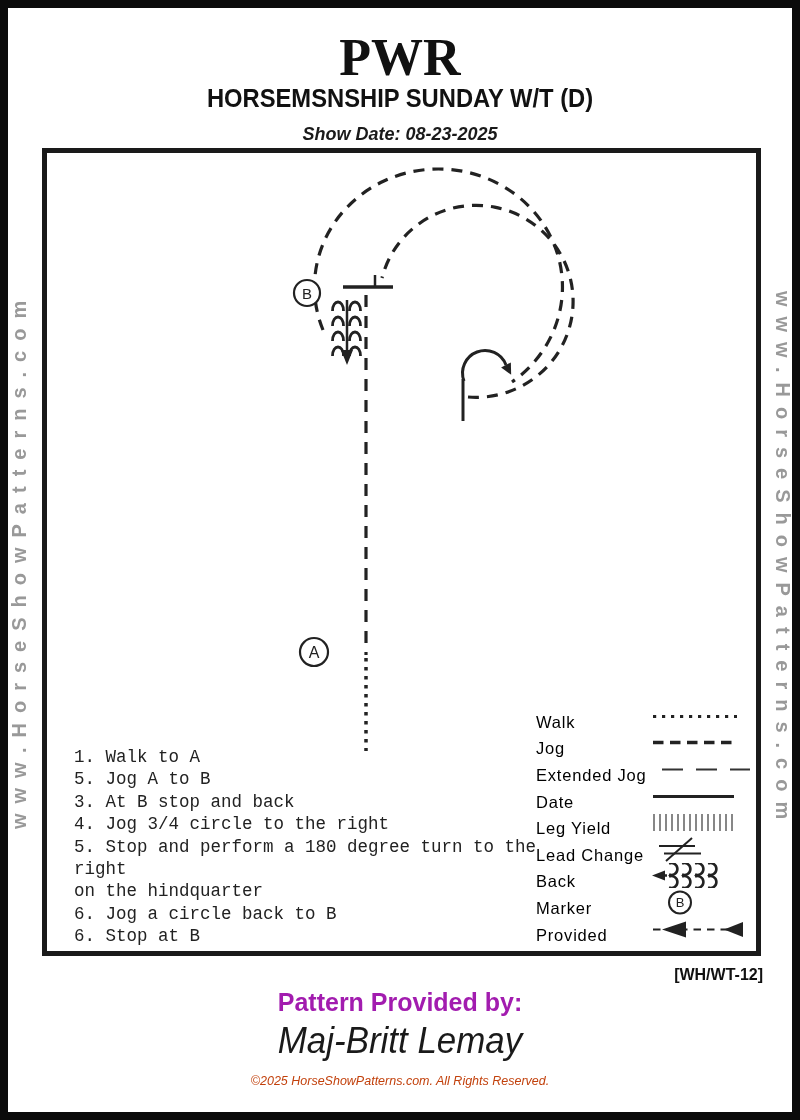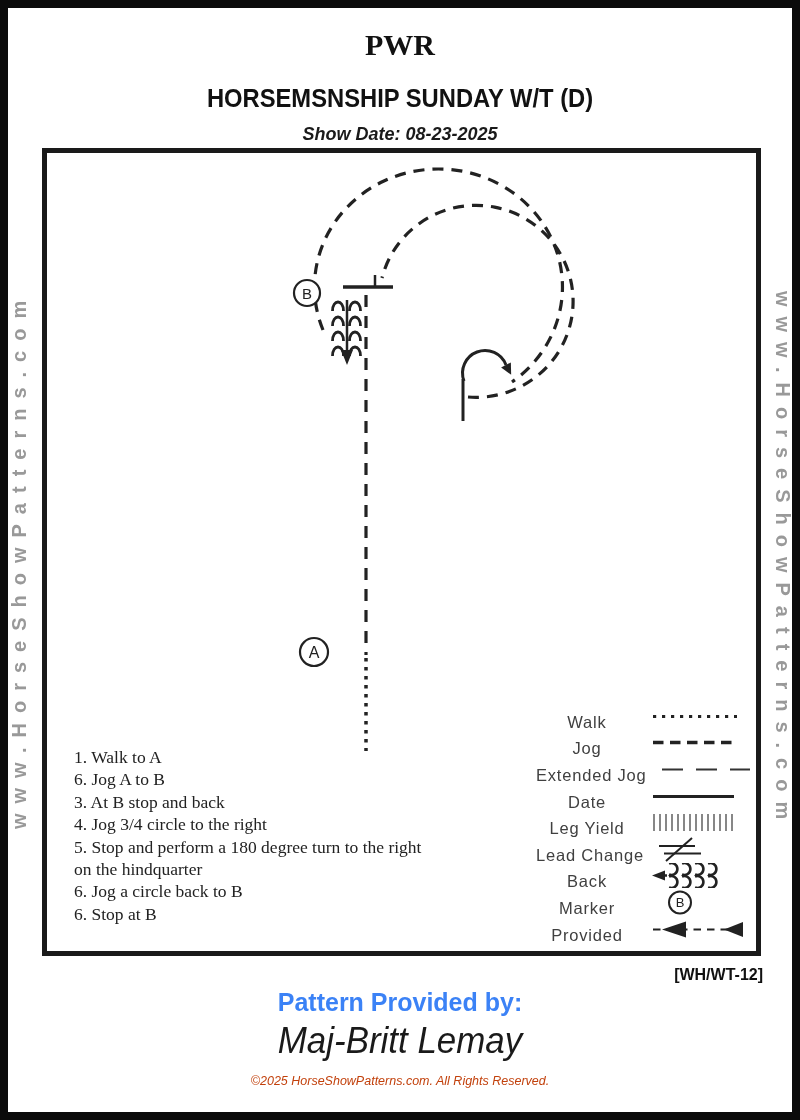--- a/index.html
+++ b/index.html
@@ -3,21 +3,21 @@
 <meta charset="utf-8">
 <style>
   html,body{margin:0;padding:0;background:#fff;}
   .page{
     position:relative;width:800px;height:1120px;background:#fff;
     border:8px solid #0b0b0b;box-sizing:border-box;overflow:hidden;
     font-family:"Liberation Sans",sans-serif;color:#1e1e1e;
   }
   .title{
     position:absolute;top:20px;left:0;width:784px;text-align:center;
-    font-family:"Liberation Serif",serif;font-weight:700;font-size:30px;color:#111;
+    font-family:"Liberation Serif",serif;font-weight:700;font-size:52px;color:#111;
   }
   .subtitle{
     position:absolute;top:76px;left:0;width:784px;text-align:center;
     font-weight:700;font-size:25px;color:#111;transform:scaleX(0.95);
   }
   .show-date{
     position:absolute;top:116px;left:0;width:784px;text-align:center;
     font-style:italic;font-weight:700;font-size:18px;color:#1a1a1a;
   }
   .arena-box{
@@ -27,36 +27,36 @@
   .pattern-svg{position:absolute;left:39px;top:145px;}
   .watermark{
     position:absolute;top:146px;height:812px;width:34px;
     font-weight:700;font-size:20px;letter-spacing:10px;color:#999;
     writing-mode:vertical-rl;text-align:center;white-space:nowrap;
   }
   .watermark.left{left:0px;transform:rotate(180deg);}
   .watermark.right{right:-2px;}
   .instructions{
     position:absolute;left:66px;top:738px;width:480px;
-    font-family:Liberation Serif, serif;font-size:17.5px;line-height:22.4px;color:#222;
+    font-family:Liberation Mono, monospace;font-size:17.5px;line-height:22.4px;color:#222;
   }
   .legend{position:absolute;left:528px;top:695px;width:212px;}
   .legend-row{display:flex;align-items:center;height:26.6px;}
   .legend-label{
-    flex:0 0 102px;text-align:center;font-size:16.5px;letter-spacing:0.8px;
-    color:#404040;padding-right:12px;white-space:nowrap;margin-top:12px;
+    flex:0 0 102px;text-align:left;font-size:16.5px;letter-spacing:0.8px;
+    color:#000000;padding-right:12px;white-space:nowrap;margin-top:12px;
   }
   .legend-sym{flex:0 0 95px;height:25px;}
   .pattern-code{
     position:absolute;top:958px;right:29px;
     font-weight:700;font-size:16px;color:#111;
   }
   .provided-by{
     position:absolute;top:980px;left:0;width:784px;text-align:center;
-    font-weight:700;font-size:25px;color:#3b82f6;
+    font-weight:700;font-size:25px;color:#a21caf;
   }
   .provider-name{
     position:absolute;top:1012px;left:0;width:784px;text-align:center;
     font-style:italic;font-size:36px;color:#1a1a1a;transform:scaleX(0.97);
   }
   .copyright{
     position:absolute;top:1066px;left:0;width:784px;text-align:center;
     font-style:italic;font-size:12.5px;color:#c2410c;
   }
 </style>
@@ -116,21 +116,21 @@
     </g>
 
     <g>
       <circle cx="267" cy="499" r="14" fill="#fff" stroke="#222" stroke-width="2.2"></circle>
       <text x="267" y="505" text-anchor="middle" font-size="16" fill="#222" font-family="Liberation Sans, sans-serif">A</text>
     </g>
   </svg>
 
   <div class="instructions">
     <div>1. Walk to A</div>
-    <div>6. Jog A to B</div>
+    <div>5. Jog A to B</div>
     <div>3. At B stop and back</div>
     <div>4. Jog 3/4 circle to the right</div>
     <div>5. Stop and perform a 180 degree turn to the right</div>
     <div>on the hindquarter</div>
     <div>6. Jog a circle back to B</div>
     <div>6. Stop at B</div>
   </div>
 
   <div class="legend">
 

